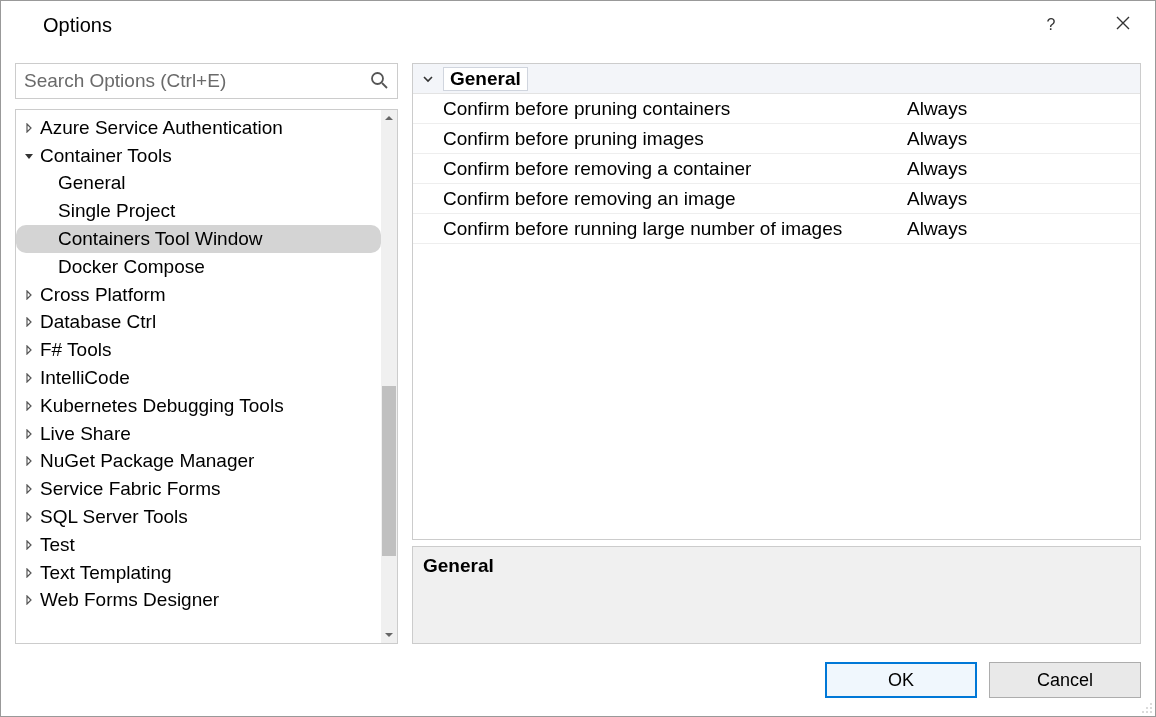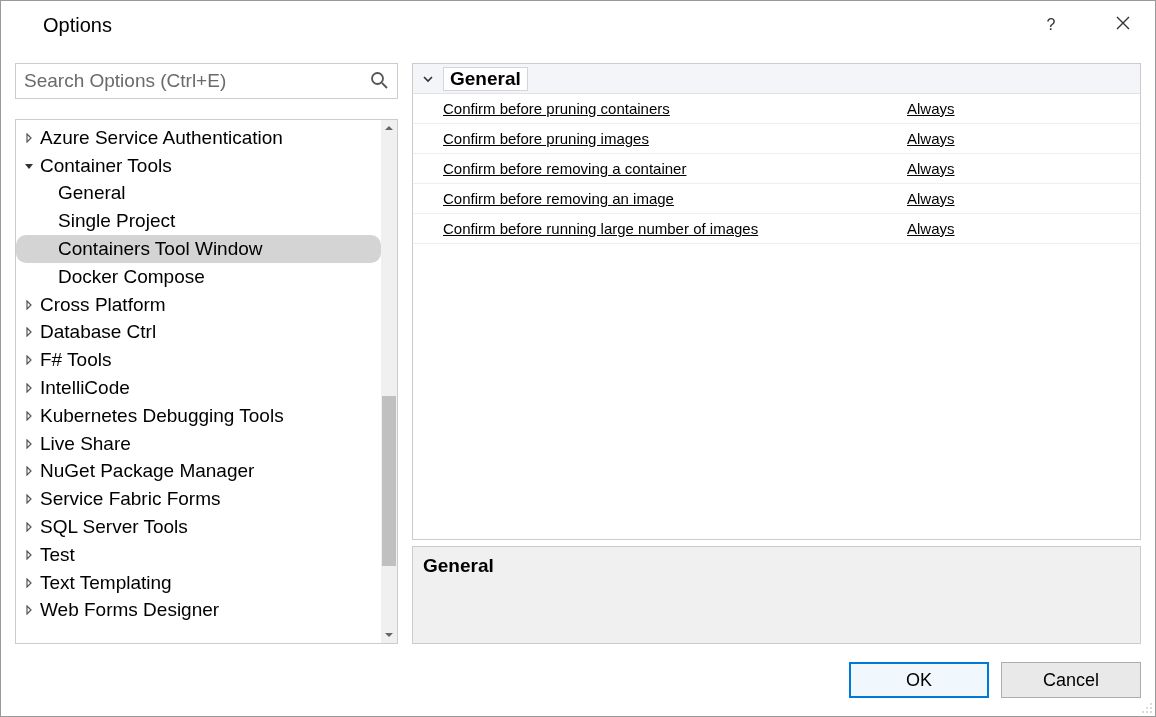--- a/index.html
+++ b/index.html
@@ -80,21 +80,21 @@
     }
     .search-input::placeholder { color: #6a6a6a; }
     .search-icon {
       color: #555;
     }
     .search-icon svg { width: 20px; height: 20px; }
 
     .tree-container {
       flex: 1;
       border: 1px solid #ccc;
-      margin-top: 20px;
+      margin-top: 10px;
       position: relative;
       overflow: hidden;
       background: #fff;
     }
     .tree {
       position: absolute;
       inset: 0 16px 0 0;
       overflow: hidden;
       padding: 4px 0;
     }
@@ -192,22 +192,21 @@
       padding: 0 6px;
       border: 1px solid #d0d5de;
       background: #fff;
     }
     .prop-row {
       display: flex;
       align-items: center;
       height: 30px;
       border-bottom: 1px solid #eee;
       padding-left: 30px;
-      font-size: 15px;
-      text-decoration: underline;
+      font-size: 19px;
     }
     .prop-name {
       flex: 0 0 464px;
       white-space: nowrap;
     }
     .prop-value {
       flex: 1;
       white-space: nowrap;
     }
 
@@ -224,21 +223,21 @@
 
     
     .footer {
       display: flex;
       justify-content: flex-end;
       padding: 18px 14px 18px 14px;
       gap: 12px;
       position: relative;
     }
     .btn {
-      width: 140px;
+      width: 152px;
       height: 36px;
       font-size: 18px;
       background: #e9e9e9;
       border: 1px solid #adadad;
       cursor: pointer;
     }
     .btn.primary {
       border: 2px solid #0078d7;
       background: #f0f7fd;
     }

